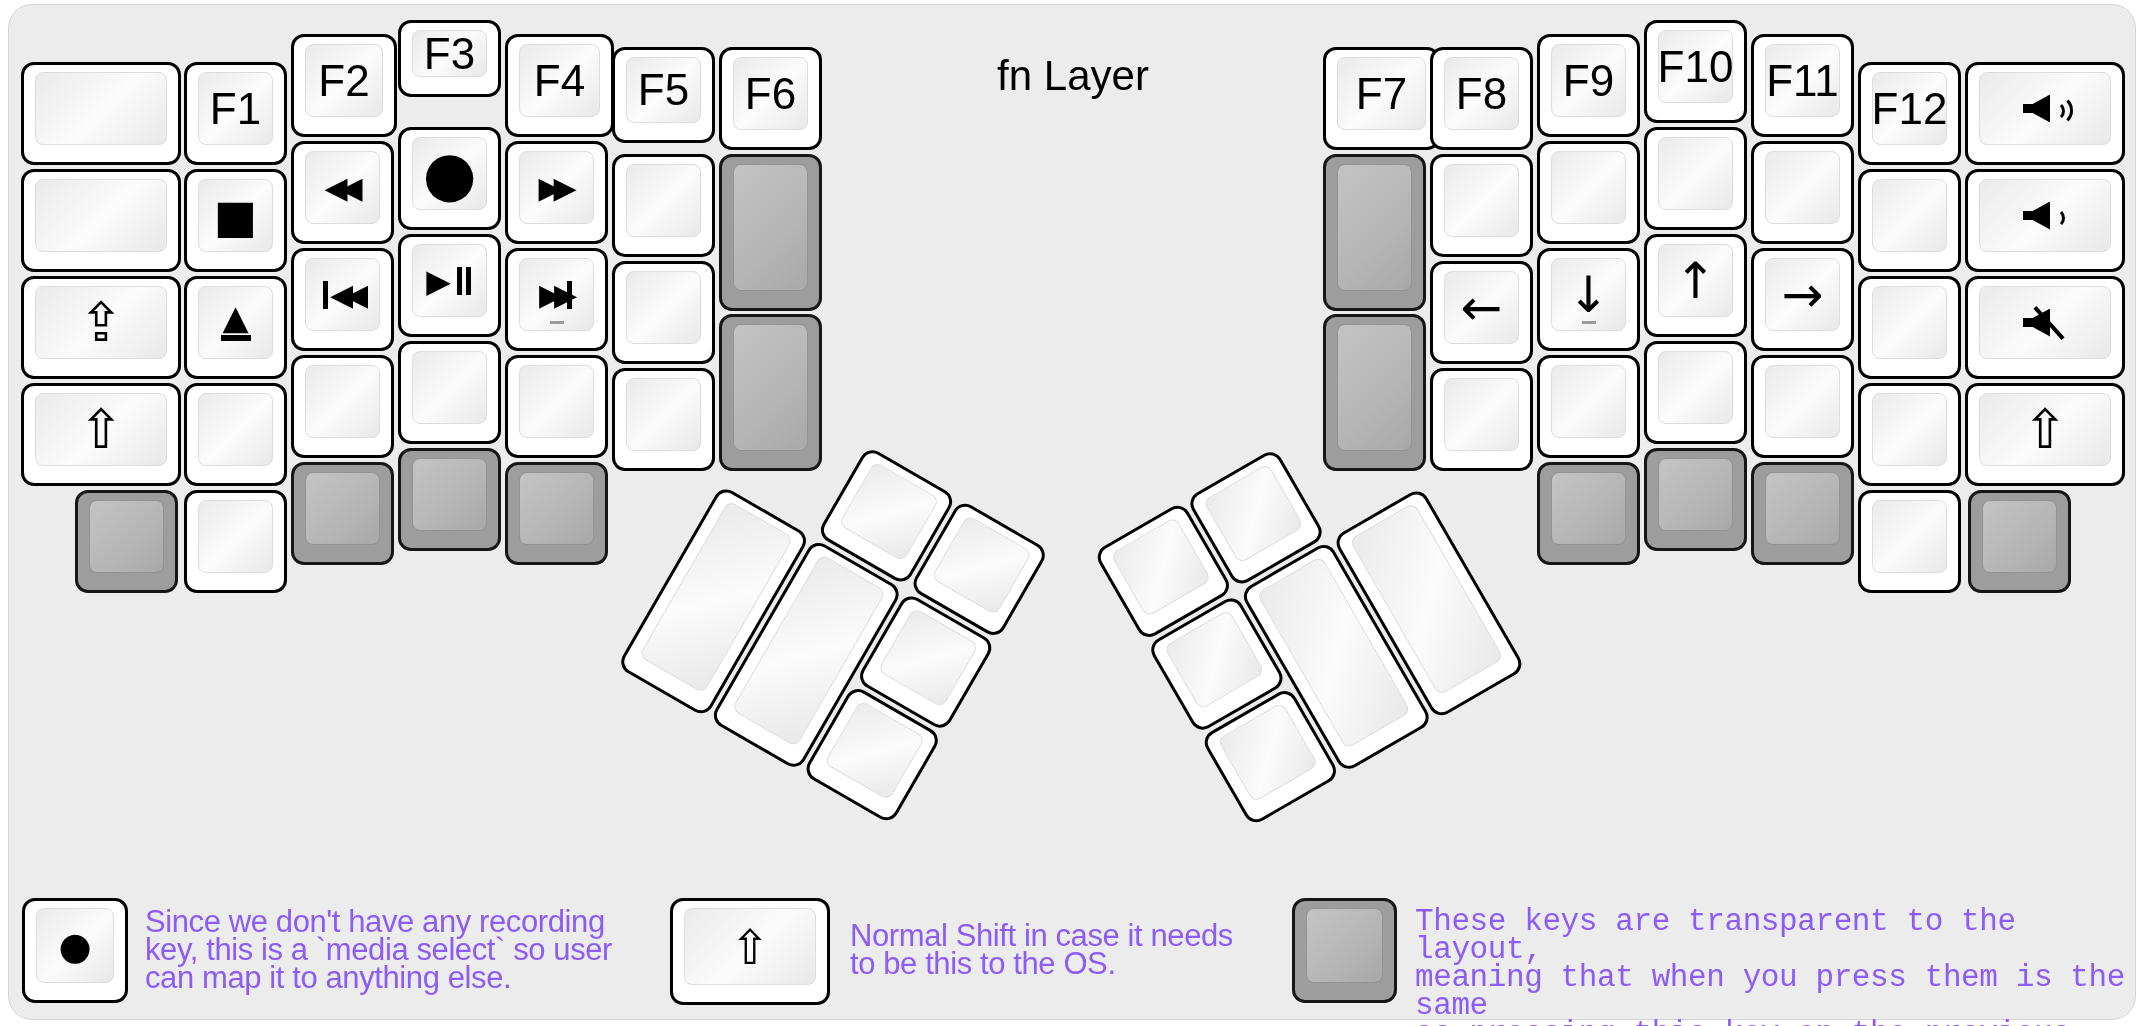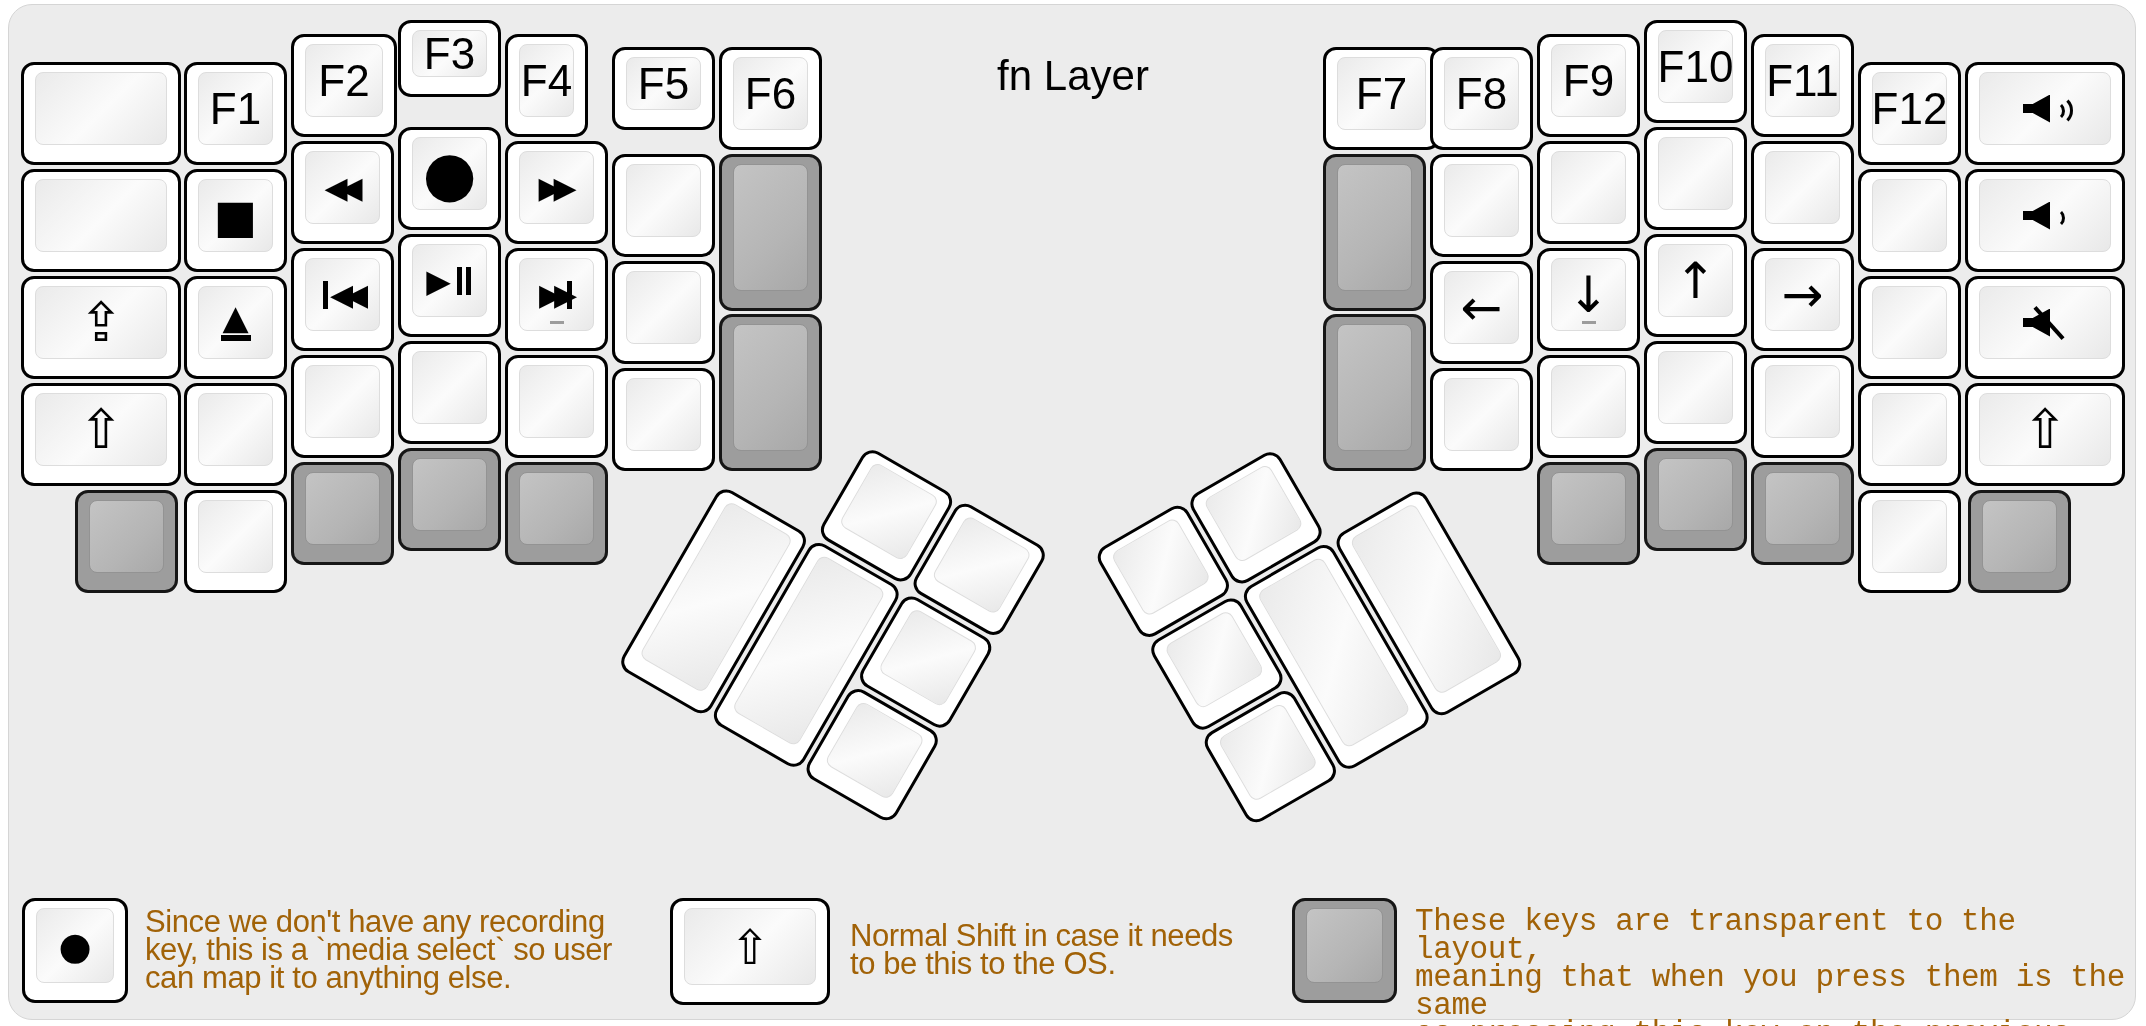--- a/index.html
+++ b/index.html
@@ -37,21 +37,21 @@
   
   .spk{position:relative;width:48px;height:30px;}
   .spk-body{position:absolute;left:2px;top:1px;width:27px;height:28px;background:#000;
             clip-path:polygon(0 34%,36% 34%,100% 0,100% 100%,36% 66%,0 66%);}
   .wv{position:absolute;border:3px solid transparent;border-right-color:#000;border-radius:50%;}
   .wv1{left:24px;top:7px;width:14px;height:14px;}
   .wv2{left:21px;top:1px;width:25px;height:25px;}
   .slash{position:absolute;left:26px;top:-6px;width:4px;height:42px;background:#000;transform:rotate(-42deg);}
 
   
-  .ltext{position:absolute;font-size:31px;line-height:28px;letter-spacing:-0.4px;white-space:pre-line;color:#a16207;}
+  .ltext{position:absolute;font-size:31px;line-height:28px;letter-spacing:-0.4px;white-space:pre-line;color:#8b5cf6;}
   .legend .ic-record{font-size:38px;}
   .legend .ic-shift{font-size:48px;}
 </style>
 </head>
 <body>
 
 <div class="stage">
   <div class="frame"></div>
   <div class="title">fn Layer</div>
 
@@ -141,21 +141,21 @@
             <span class="vbar"></span>
           </span>
         </div>
       </div>
       <div class="key white" style="left: 398px; top: 341px; width: 103px; height: 103px;">
         <div class="cap"></div>
       </div>
       <div class="key gray" style="left: 398px; top: 448px; width: 103px; height: 103px;">
         <div class="cap"></div>
       </div>
-      <div class="key white" style="left: 505px; top: 34px; width: 83px; height: 103px;">
+      <div class="key white" style="left: 505px; top: 34px; width: 109px; height: 103px;">
         <div class="cap">
           <span class="klabel">F4</span>
         </div>
       </div>
       <div class="key white" style="left: 505px; top: 141px; width: 103px; height: 103px;">
         <div class="cap">
           <span class="ic ic-fast-forward">▶▶</span>
         </div>
       </div>
       <div class="key white" style="left: 505px; top: 248px; width: 103px; height: 103px;">
@@ -166,21 +166,21 @@
           </span>
           <span class="hm"></span>
         </div>
       </div>
       <div class="key white" style="left: 505px; top: 355px; width: 103px; height: 103px;">
         <div class="cap"></div>
       </div>
       <div class="key gray" style="left: 505px; top: 462px; width: 103px; height: 103px;">
         <div class="cap"></div>
       </div>
-      <div class="key white" style="left: 612px; top: 47px; width: 103px; height: 83px;">
+      <div class="key white" style="left: 612px; top: 47px; width: 103px; height: 96px;">
         <div class="cap">
           <span class="klabel">F5</span>
         </div>
       </div>
       <div class="key white" style="left: 612px; top: 154px; width: 103px; height: 103px;">
         <div class="cap"></div>
       </div>
       <div class="key white" style="left: 612px; top: 261px; width: 103px; height: 103px;">
         <div class="cap"></div>
       </div>

